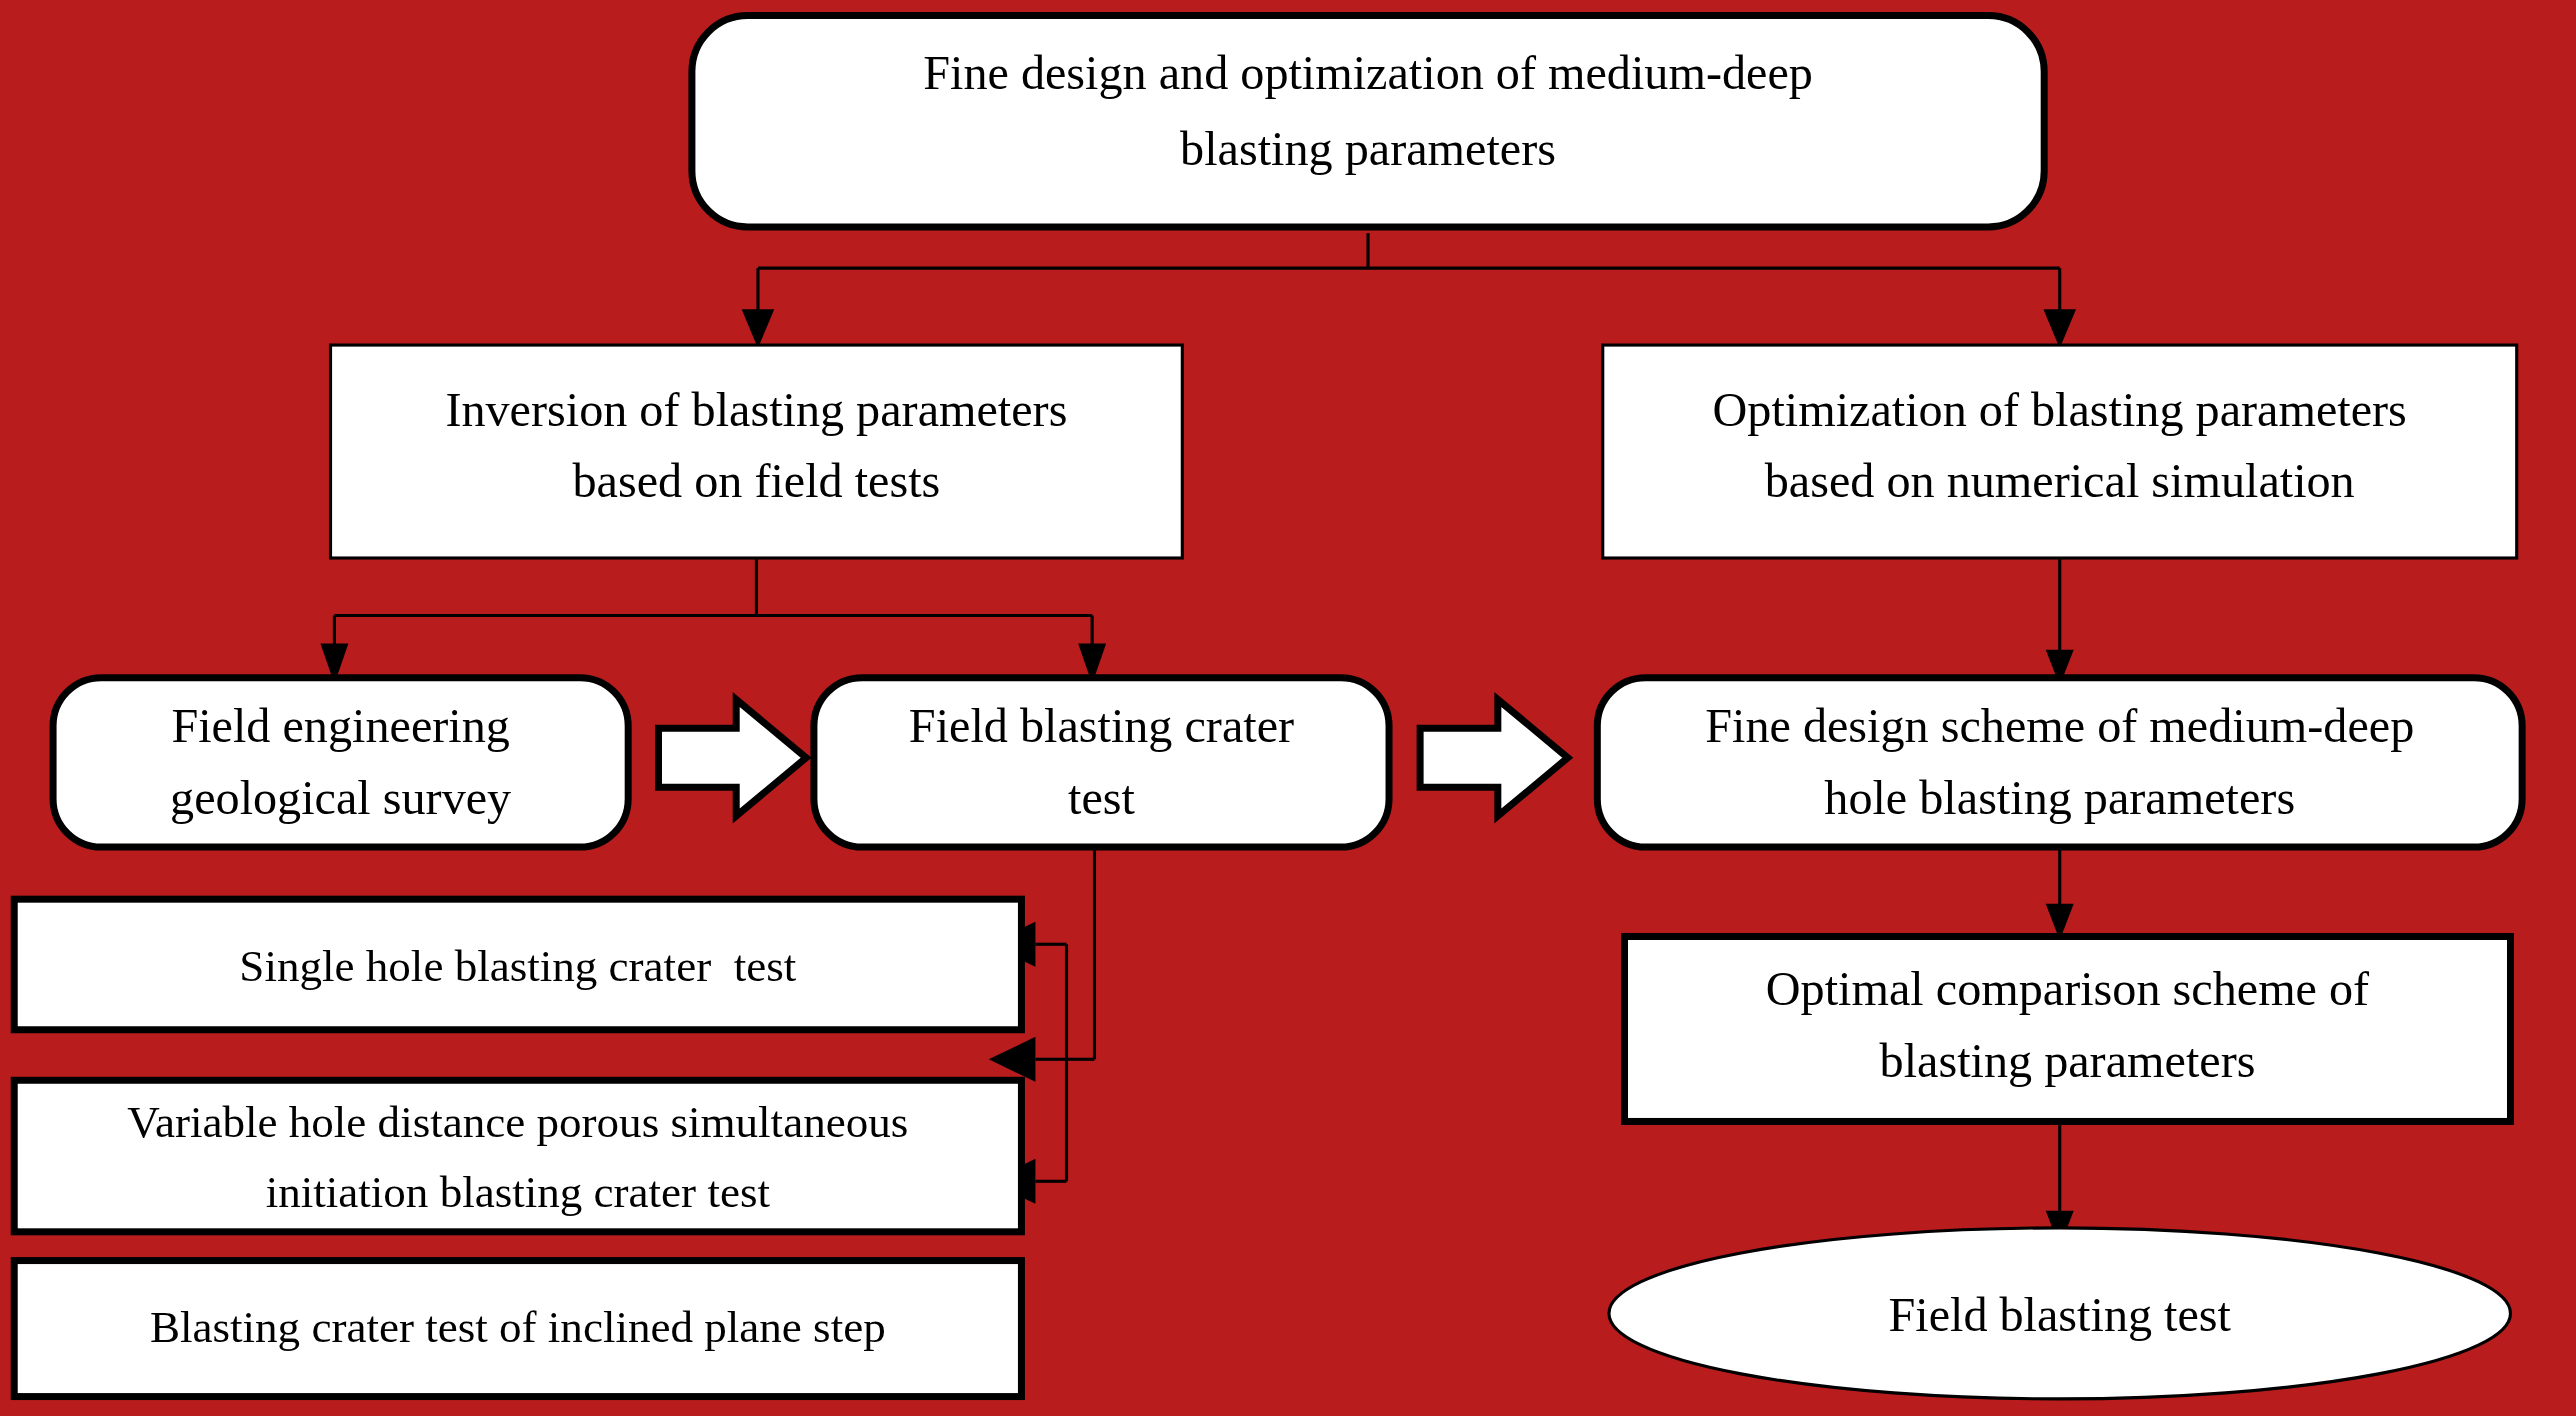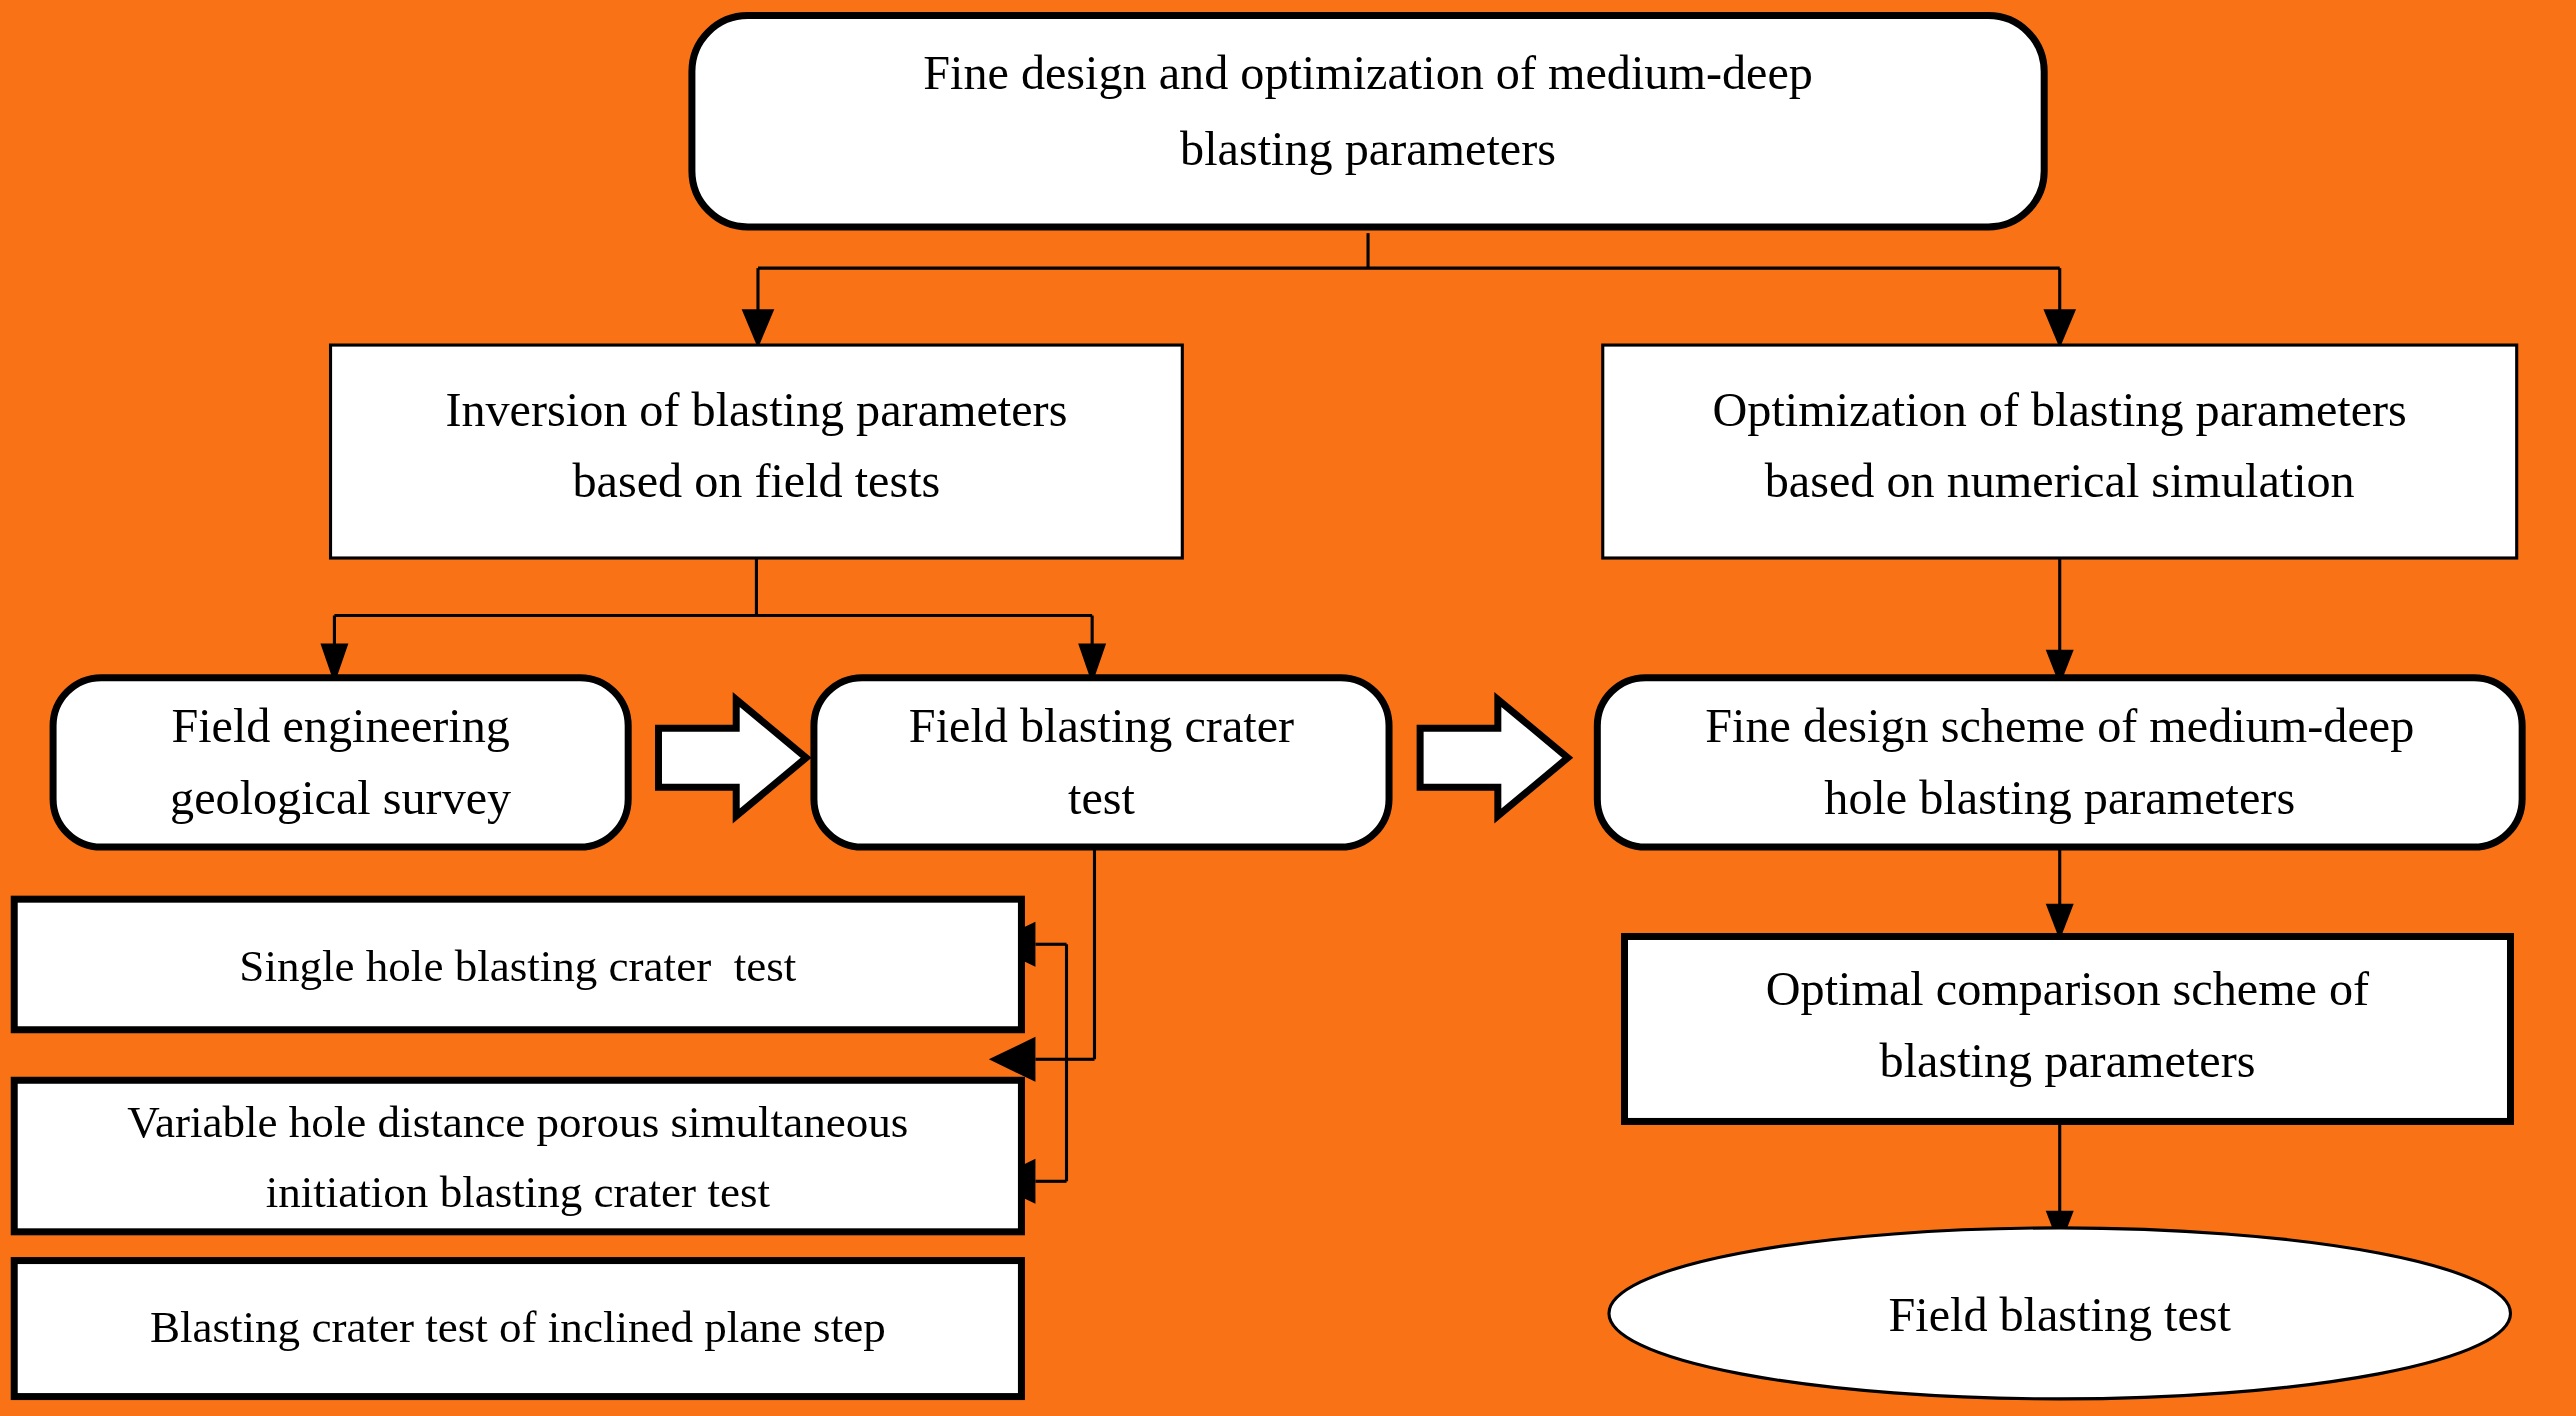--- a/index.html
+++ b/index.html
@@ -4,21 +4,21 @@
 <style>
   html, body {
     margin: 0;
     padding: 0;
     background: #ffffff;
   }
   #page {
     position: relative;
     width: 2576px;
     height: 1416px;
-    background: #f97316;
+    background: #b91c1c;
     overflow: hidden;
     font-family: "Liberation Serif", "DejaVu Serif", serif;
   }
   svg.flow {
     position: absolute;
     left: 0;
     top: 0;
     width: 2576px;
     height: 1416px;
   }

